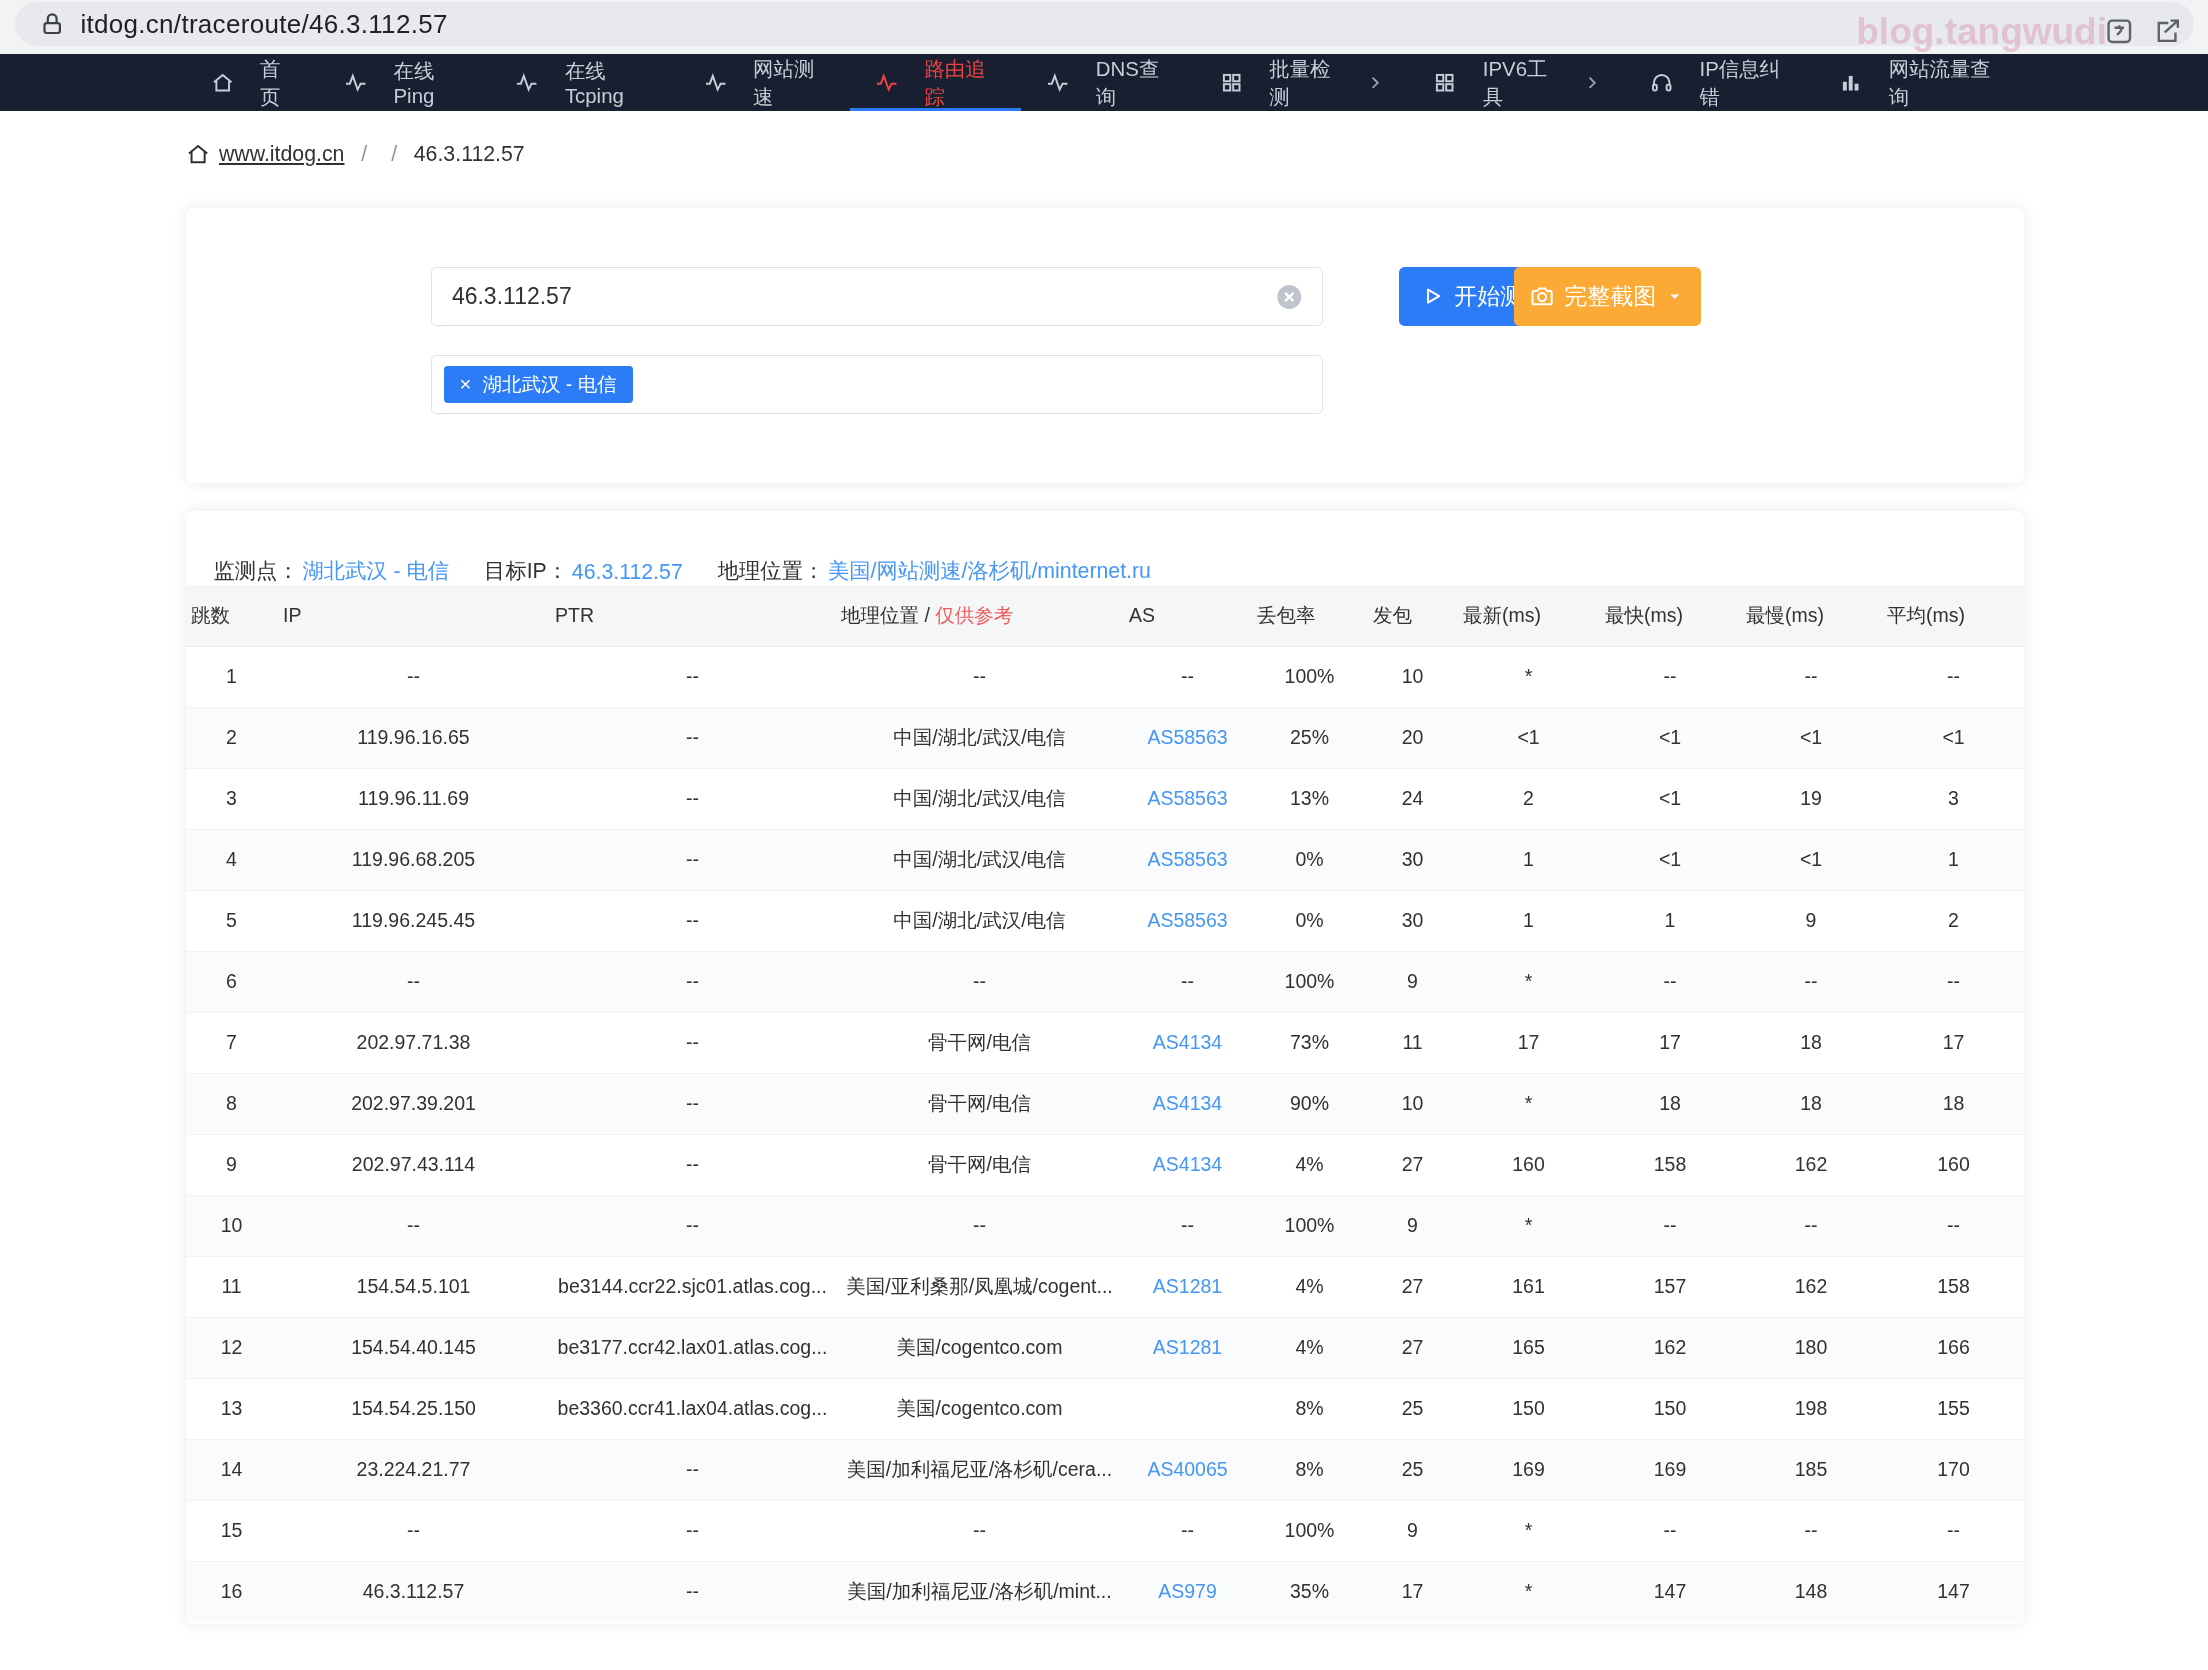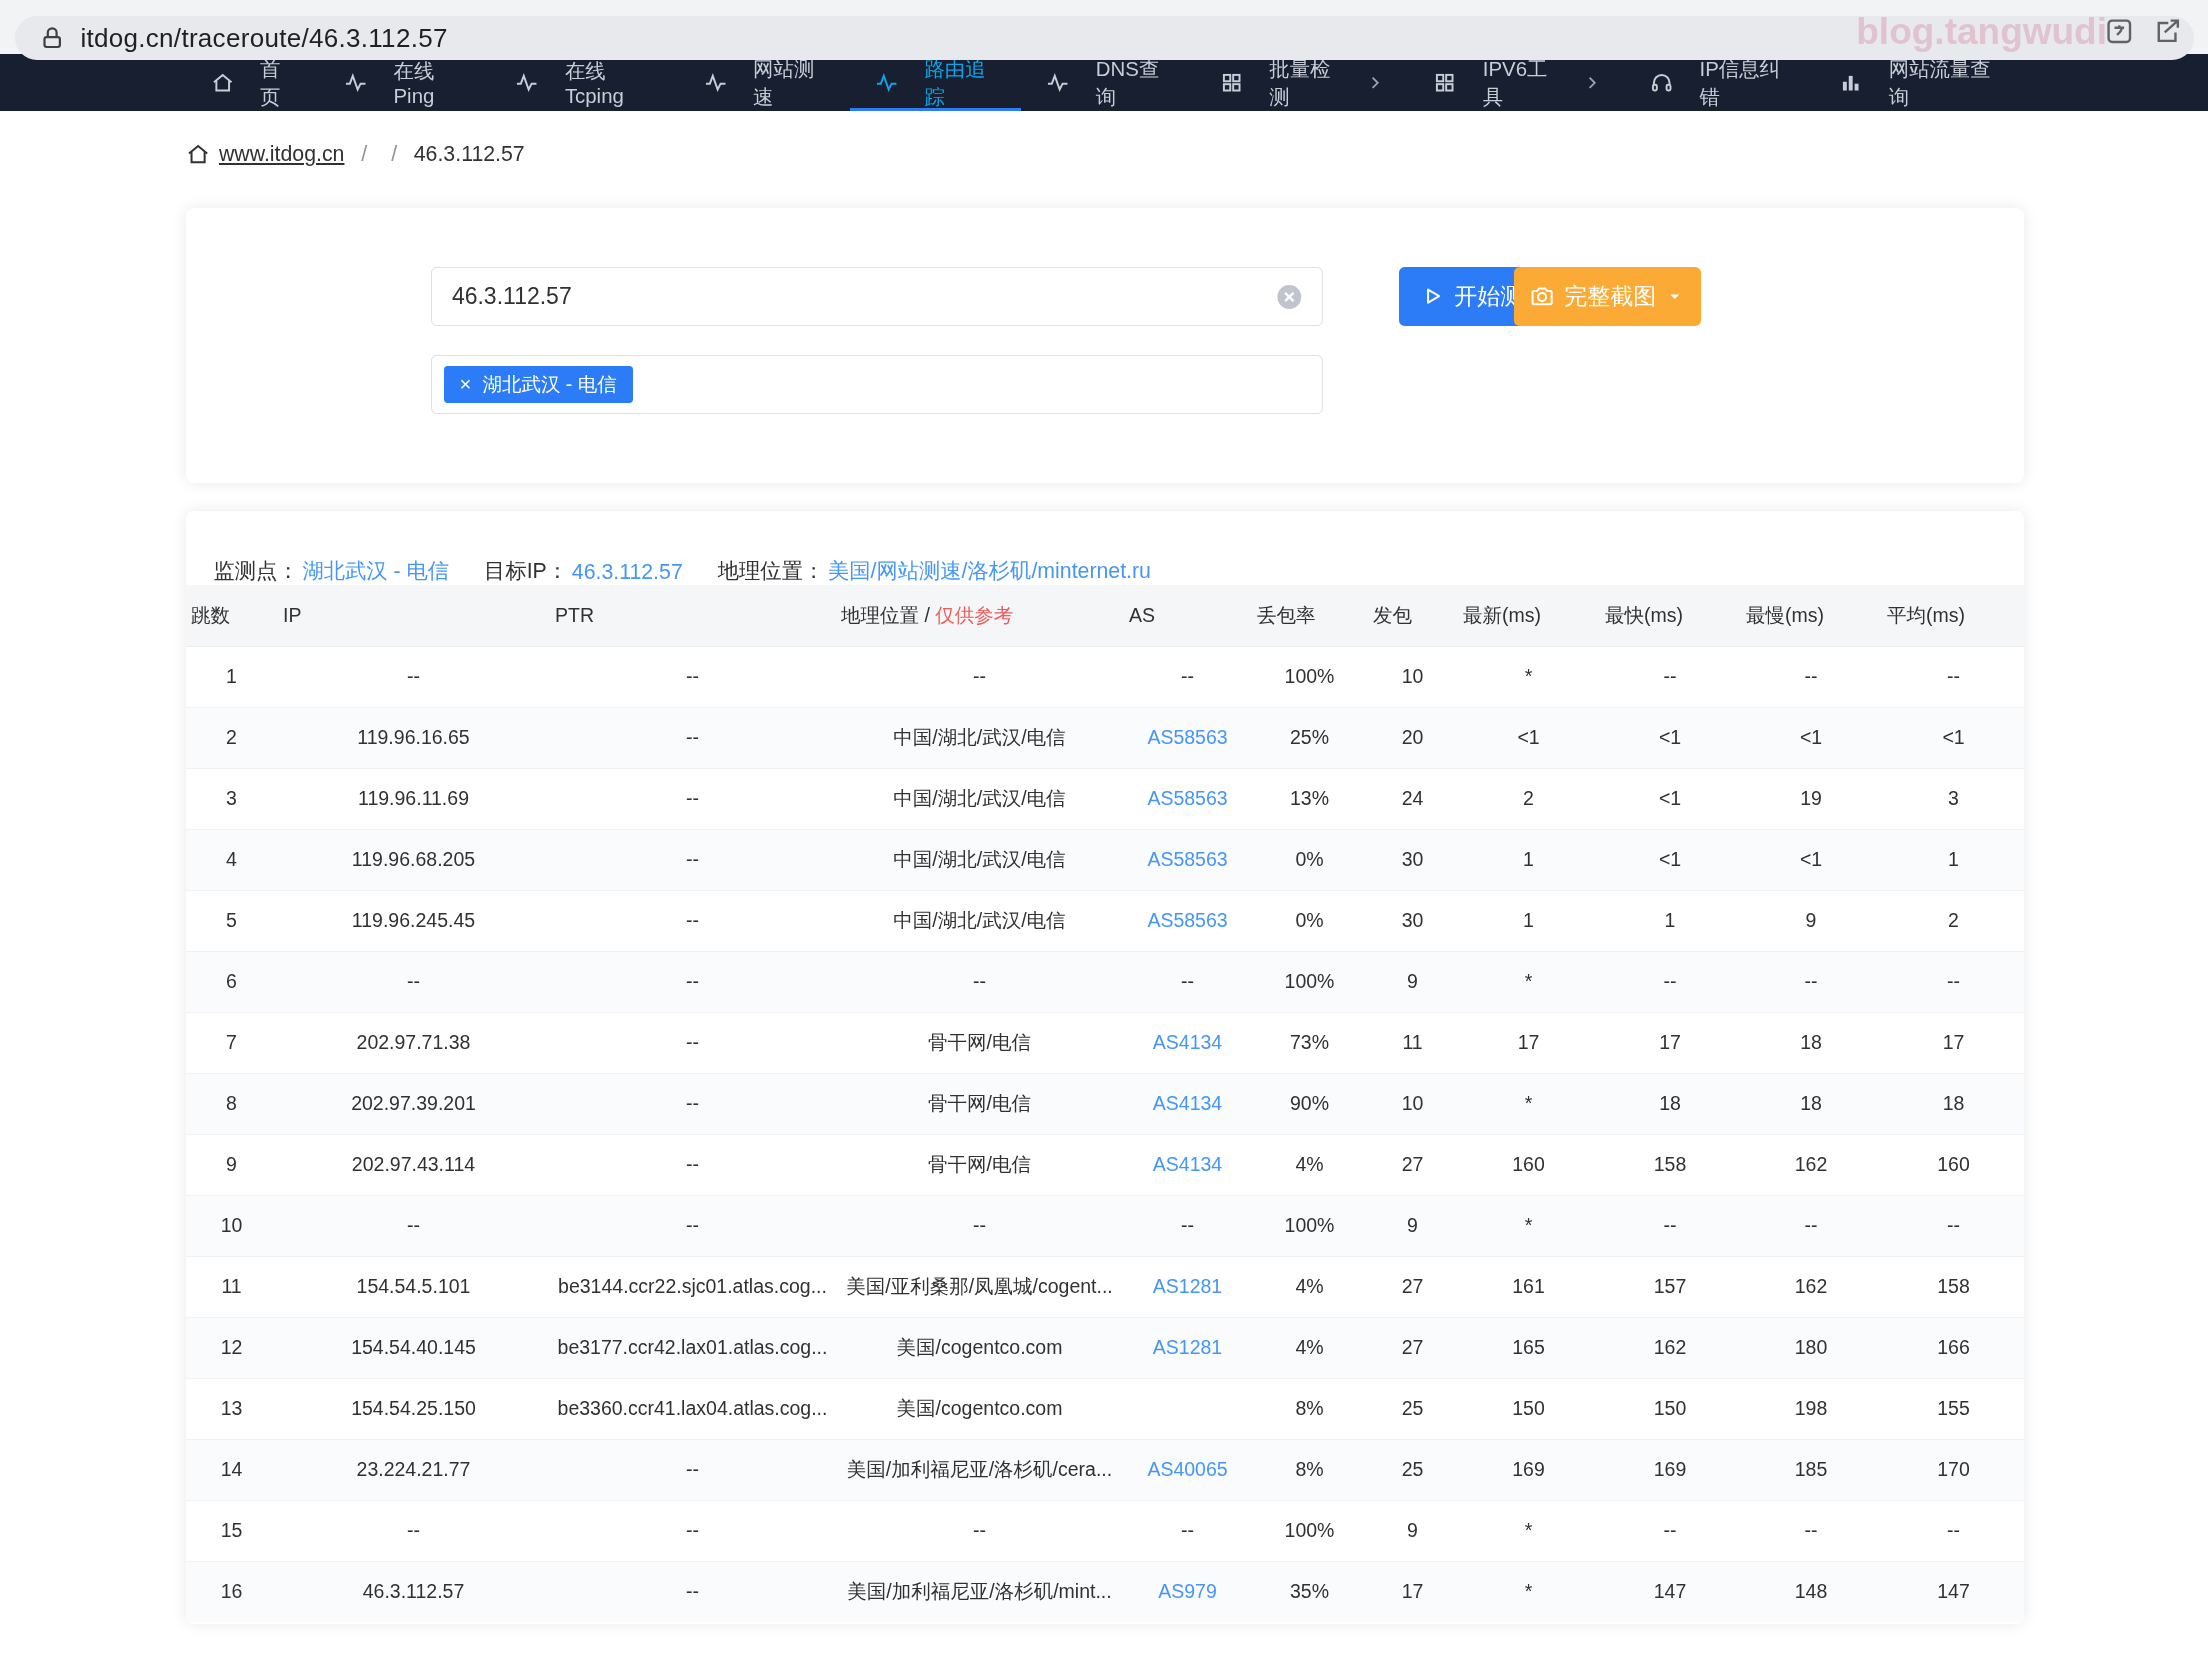--- a/index.html
+++ b/index.html
@@ -16,22 +16,22 @@
   body{
     width:2209px;min-height:1671px;background:#fff;
     font-family:"Liberation Sans","DejaVu Sans",sans-serif;
     color:#303133;
   }
   .icon{display:inline-flex;align-items:center;justify-content:center;line-height:1;}
   .icon svg{width:1.1em;height:1.1em;}
 
   
   .browser-bar{
-    height:54px;background:#f2f3f5;display:flex;align-items:flex-start;
-    padding:16px 15px;position:relative;
+    height:54px;background:#f2f3f5;display:flex;align-items:flex-end;
+    padding:8px 15px;position:relative;
   }
   .url-pill{
     flex:1;height:44px;background:#e7e9ed;border-radius:22px;
     display:flex;align-items:center;padding:0 24px;gap:15px;cursor:text;
   }
   .url-pill .icon{font-size:24px;color:#3c4043;}
   .url-text{font-size:26px;color:#202124;letter-spacing:0.3px;}
   .browser-right{
     position:absolute;right:26px;top:0;height:62px;
     display:flex;align-items:center;gap:20.4px;
@@ -45,21 +45,21 @@
 
   
   .site-nav{height:57px;background:var(--nav-bg);}
   .nav-inner{width:1838px;margin:0 auto;height:100%;display:flex;align-items:stretch;}
   .nav-item{
     display:flex;align-items:center;gap:26px;padding:0 25px;
     font-size:20.4px;color:#c8cdd7;cursor:pointer;
     border-top:3.7px solid transparent;border-bottom:3.7px solid transparent;
   }
   .nav-item .icon{font-size:21.3px;}
-  .nav-item.active{color:#0ea5e9;border-bottom-color:var(--accent);}
+  .nav-item.active{color:#ef4444;border-bottom-color:var(--accent);}
   .nav-item .nav-arrow{font-size:16px;color:#9aa3b2;margin-left:1.9px;}
 
   
   .container{width:1838px;margin:0 auto;}
   .card{background:#fff;border-radius:7.4px;box-shadow:0 0 15px rgba(0,0,0,.09);}
 
   
   .breadcrumb{
     margin-top:28px;display:flex;align-items:center;gap:9.3px;
     font-size:21.3px;color:#303133;height:30px;

